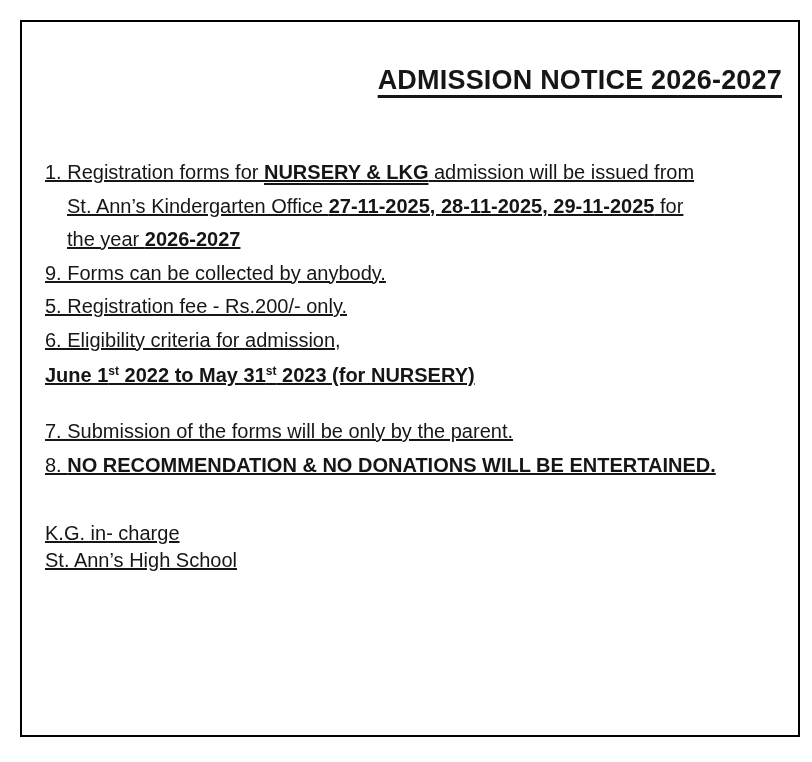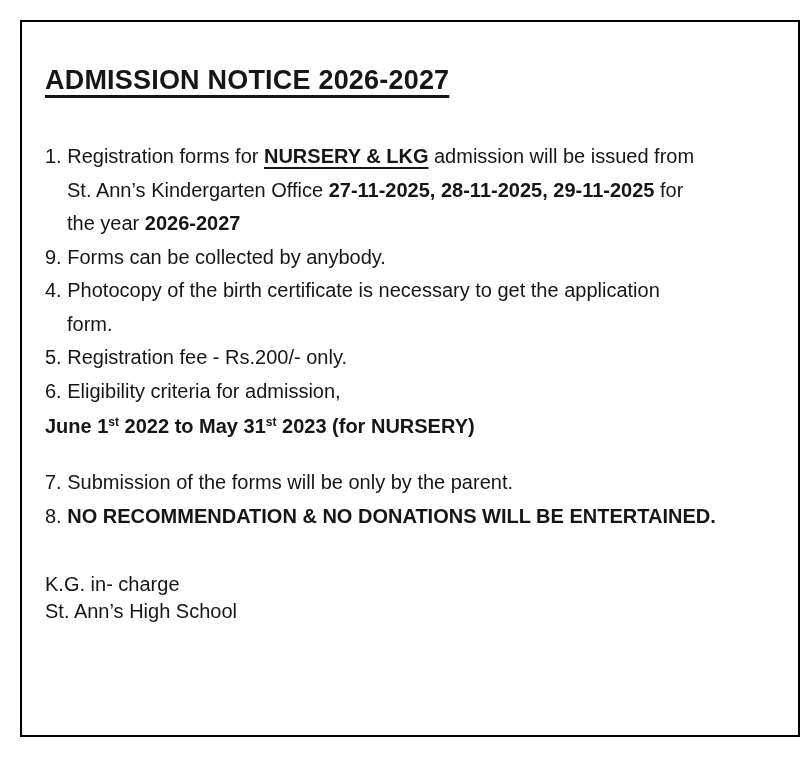--- a/index.html
+++ b/index.html
@@ -17,33 +17,34 @@
     position: absolute;
     left: 20px;
     top: 20px;
     width: 780px;
     height: 717px;
     border: 2px solid #000000;
     background: #ffffff;
     padding: 40px 16px 0 23px;
   }
   .title-row {
-    text-align: left;
+    text-align: right;
     line-height: 36px;
   }
   .title {
     font-size: 27px;
     font-weight: bold;
     letter-spacing: 0.2px;
     text-decoration: underline;
     text-decoration-thickness: 3px;
     text-underline-offset: 6px;
   }
   .body-list {
-    margin-top: 38px;
+    margin-top: 54px;
+    text-decoration: underline;
   }
   .item {
     font-size: 20px;
     line-height: 33.5px;
     padding-left: 22px;
     text-indent: -22px;
   }
   .june {
     font-size: 20px;
     line-height: 29px;
@@ -80,22 +81,20 @@
 
     <div class="body-list">
 
       <p class="item"><span>1. Registration forms for </span><span class="bu">NURSERY &amp; LKG</span><span> admission will be issued from</span><br>
 <span>St. Ann’s Kindergarten Office </span><span class="b">27-11-2025, 28-11-2025, 29-11-2025</span><span> for</span><br>
 <span>the year </span><span class="b">2026-2027</span></p>
 
 
       <p class="item">9. Forms can be collected by anybody.</p>
 
-      <p class="item"><span>4. Photocopy of the birth certificate is necessary to get the application</span><br>
-<span>form.</span></p>
 
       <p class="item">5. Registration fee - Rs.200/- only.</p>
 
       <p class="item">6. Eligibility criteria for admission,</p>
 
       <p class="june"><span>June 1</span><span class="sup">st</span><span> 2022 to May 31</span><span class="sup">st</span><span> 2023 (for NURSERY)</span></p>
 
 
       <p class="item item-7">7. Submission of the forms will be only by the parent.</p>
 

